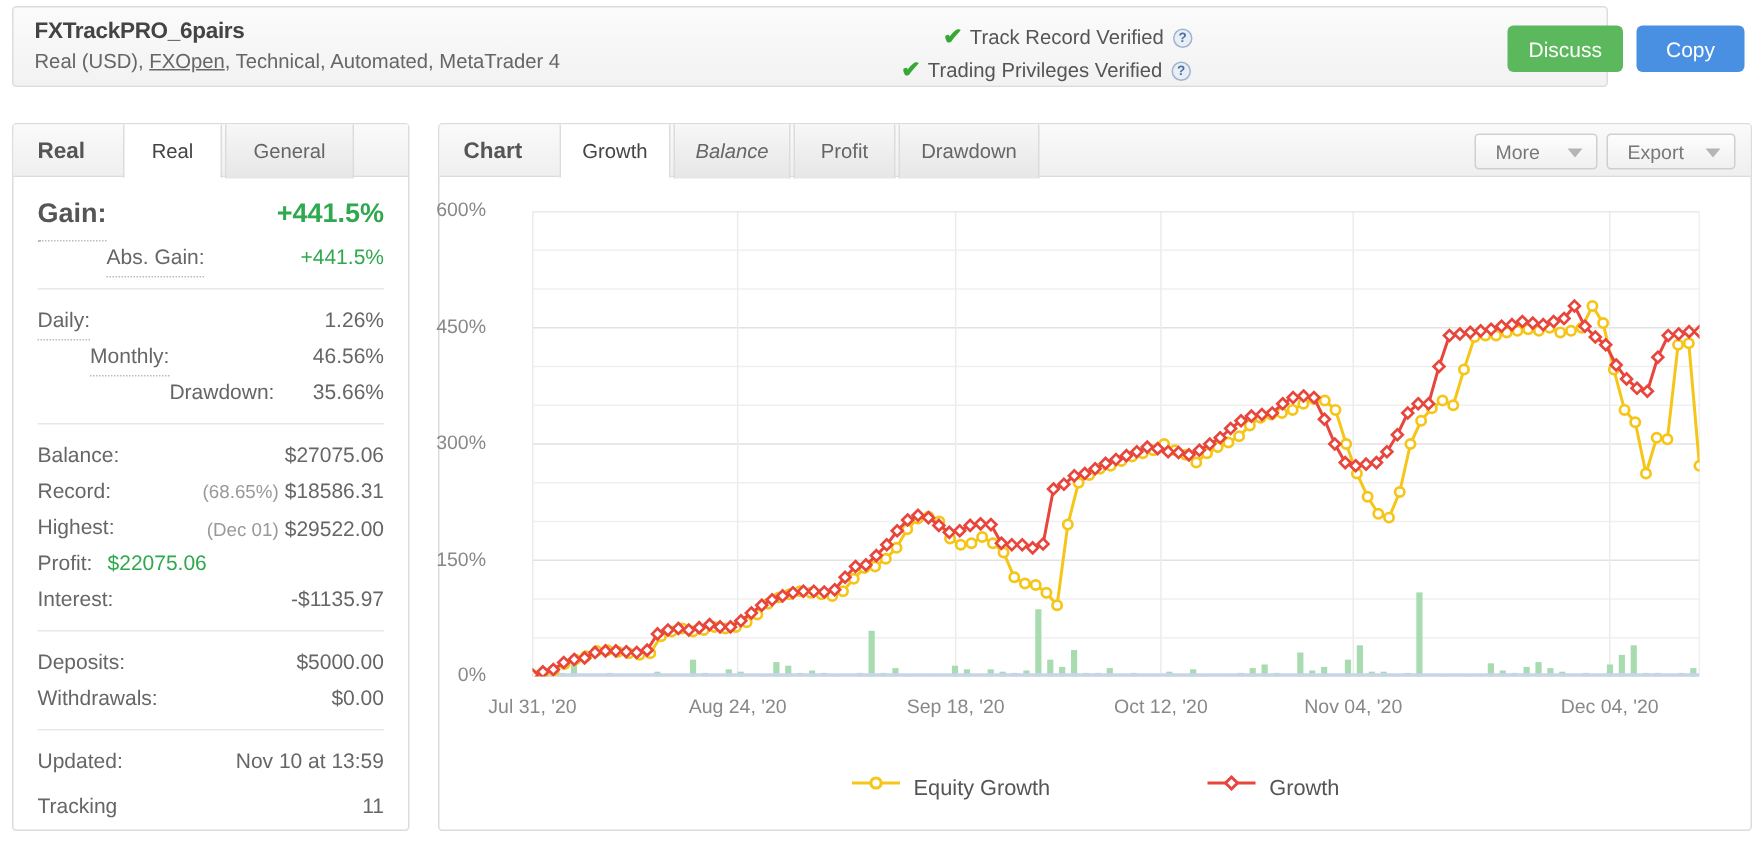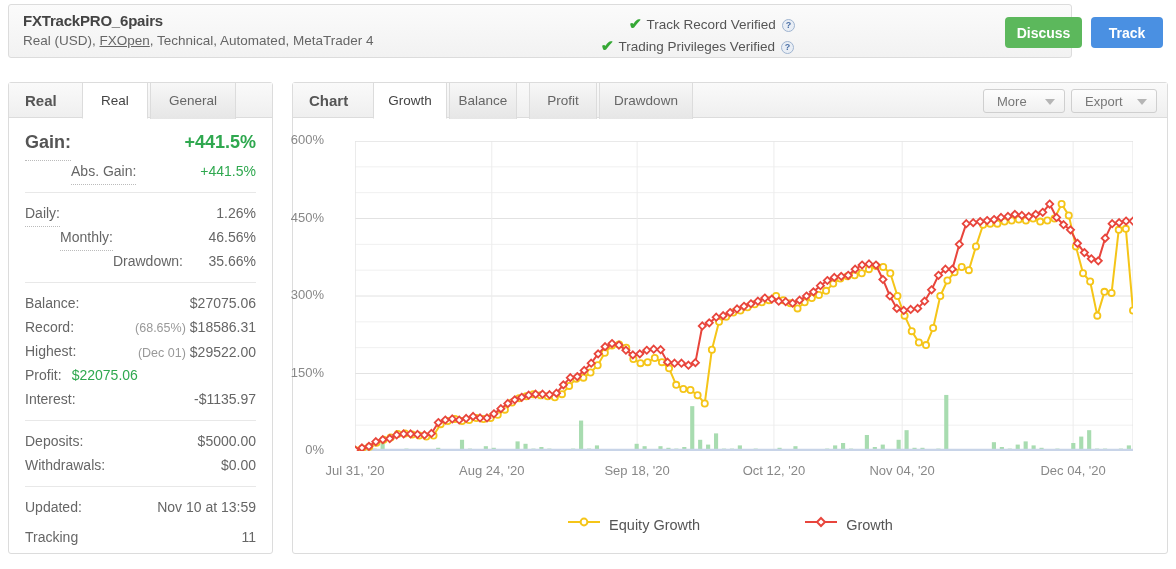--- a/index.html
+++ b/index.html
@@ -43,21 +43,21 @@
   .helpicon {
     display:inline-block; width:13px; height:13px; border-radius:50%;
     background:#e9eef5; border:1px solid #9fb4d0; color:#4a6fa5;
     font-size:9px; line-height:11px; text-align:center;
     margin-left:6px; vertical-align:1px; font-weight:bold;
   }
 
   .topbtn {
     position:absolute; top:12px; height:31px;
     border-radius:4px; border:none; color:#fff;
-    font-size:14px; font-weight:bold; cursor:pointer;
+    font-size:14px; font-weight:normal; cursor:pointer;
     font-family:"Liberation Sans", sans-serif;
   }
   #btn-discuss { left:996px; width:77px; background:#5cb85c; }
   #btn-copy    { left:1082px; width:72px; background:#4a90e2; }
 
   
   .panel {
     position:absolute;
     background:#fff;
     border:1px solid #dcdcdc;
@@ -88,21 +88,21 @@
     border-bottom:1px solid #fff;
     height:36px;
   }
 
   
   #tab-stats   { left:73px;  width:66px; }
   #tab-general { left:141px; width:86px; }
 
   
   #tab-growth   { left:80px;  width:74px; }
-  #tab-balance  { left:156px; width:68px; }
+  #tab-balance  { left:156px; width:78px;font-style:italic; }
   #tab-profit   { left:236px; width:68px; }
   #tab-drawdown { left:306px; width:94px; }
 
   .hbtn {
     position:absolute; top:6px; height:24px;
     background: linear-gradient(180deg,#fdfdfd 0%,#f0f0f0 100%);
     border:1px solid #cfcfcf; border-radius:3px;
     font-size:13px; color:#777; cursor:pointer;
     font-family:"Liberation Sans", sans-serif;
     text-align:left; padding-left:13px; line-height:22px;
@@ -158,21 +158,21 @@
 
 <div id="topbar">
   <div id="account-title">FXTrackPRO_6pairs</div>
   <div id="account-sub"><span>Real (USD), </span><span class="brk">FXOpen</span><span>, Technical, Automated, MetaTrader 4</span></div>
 
   <div class="verify-row" id="verify1"><span class="check">✔</span><span>Track Record Verified</span><span class="helpicon">?</span></div>
 
   <div class="verify-row" id="verify2"><span class="check">✔</span><span>Trading Privileges Verified</span><span class="helpicon">?</span></div>
 
   <button class="topbtn" id="btn-discuss">Discuss</button>
-  <button class="topbtn" id="btn-copy">Track</button>
+  <button class="topbtn" id="btn-copy">Copy</button>
 </div>
 
 <div class="panel" id="info-panel">
   <div class="panel-head">
     <div class="panel-title">Real</div>
     <div class="tab active" id="tab-stats">Real</div>
     <div class="tab" id="tab-general">General</div>
   </div>
 
   <div id="info-body">

